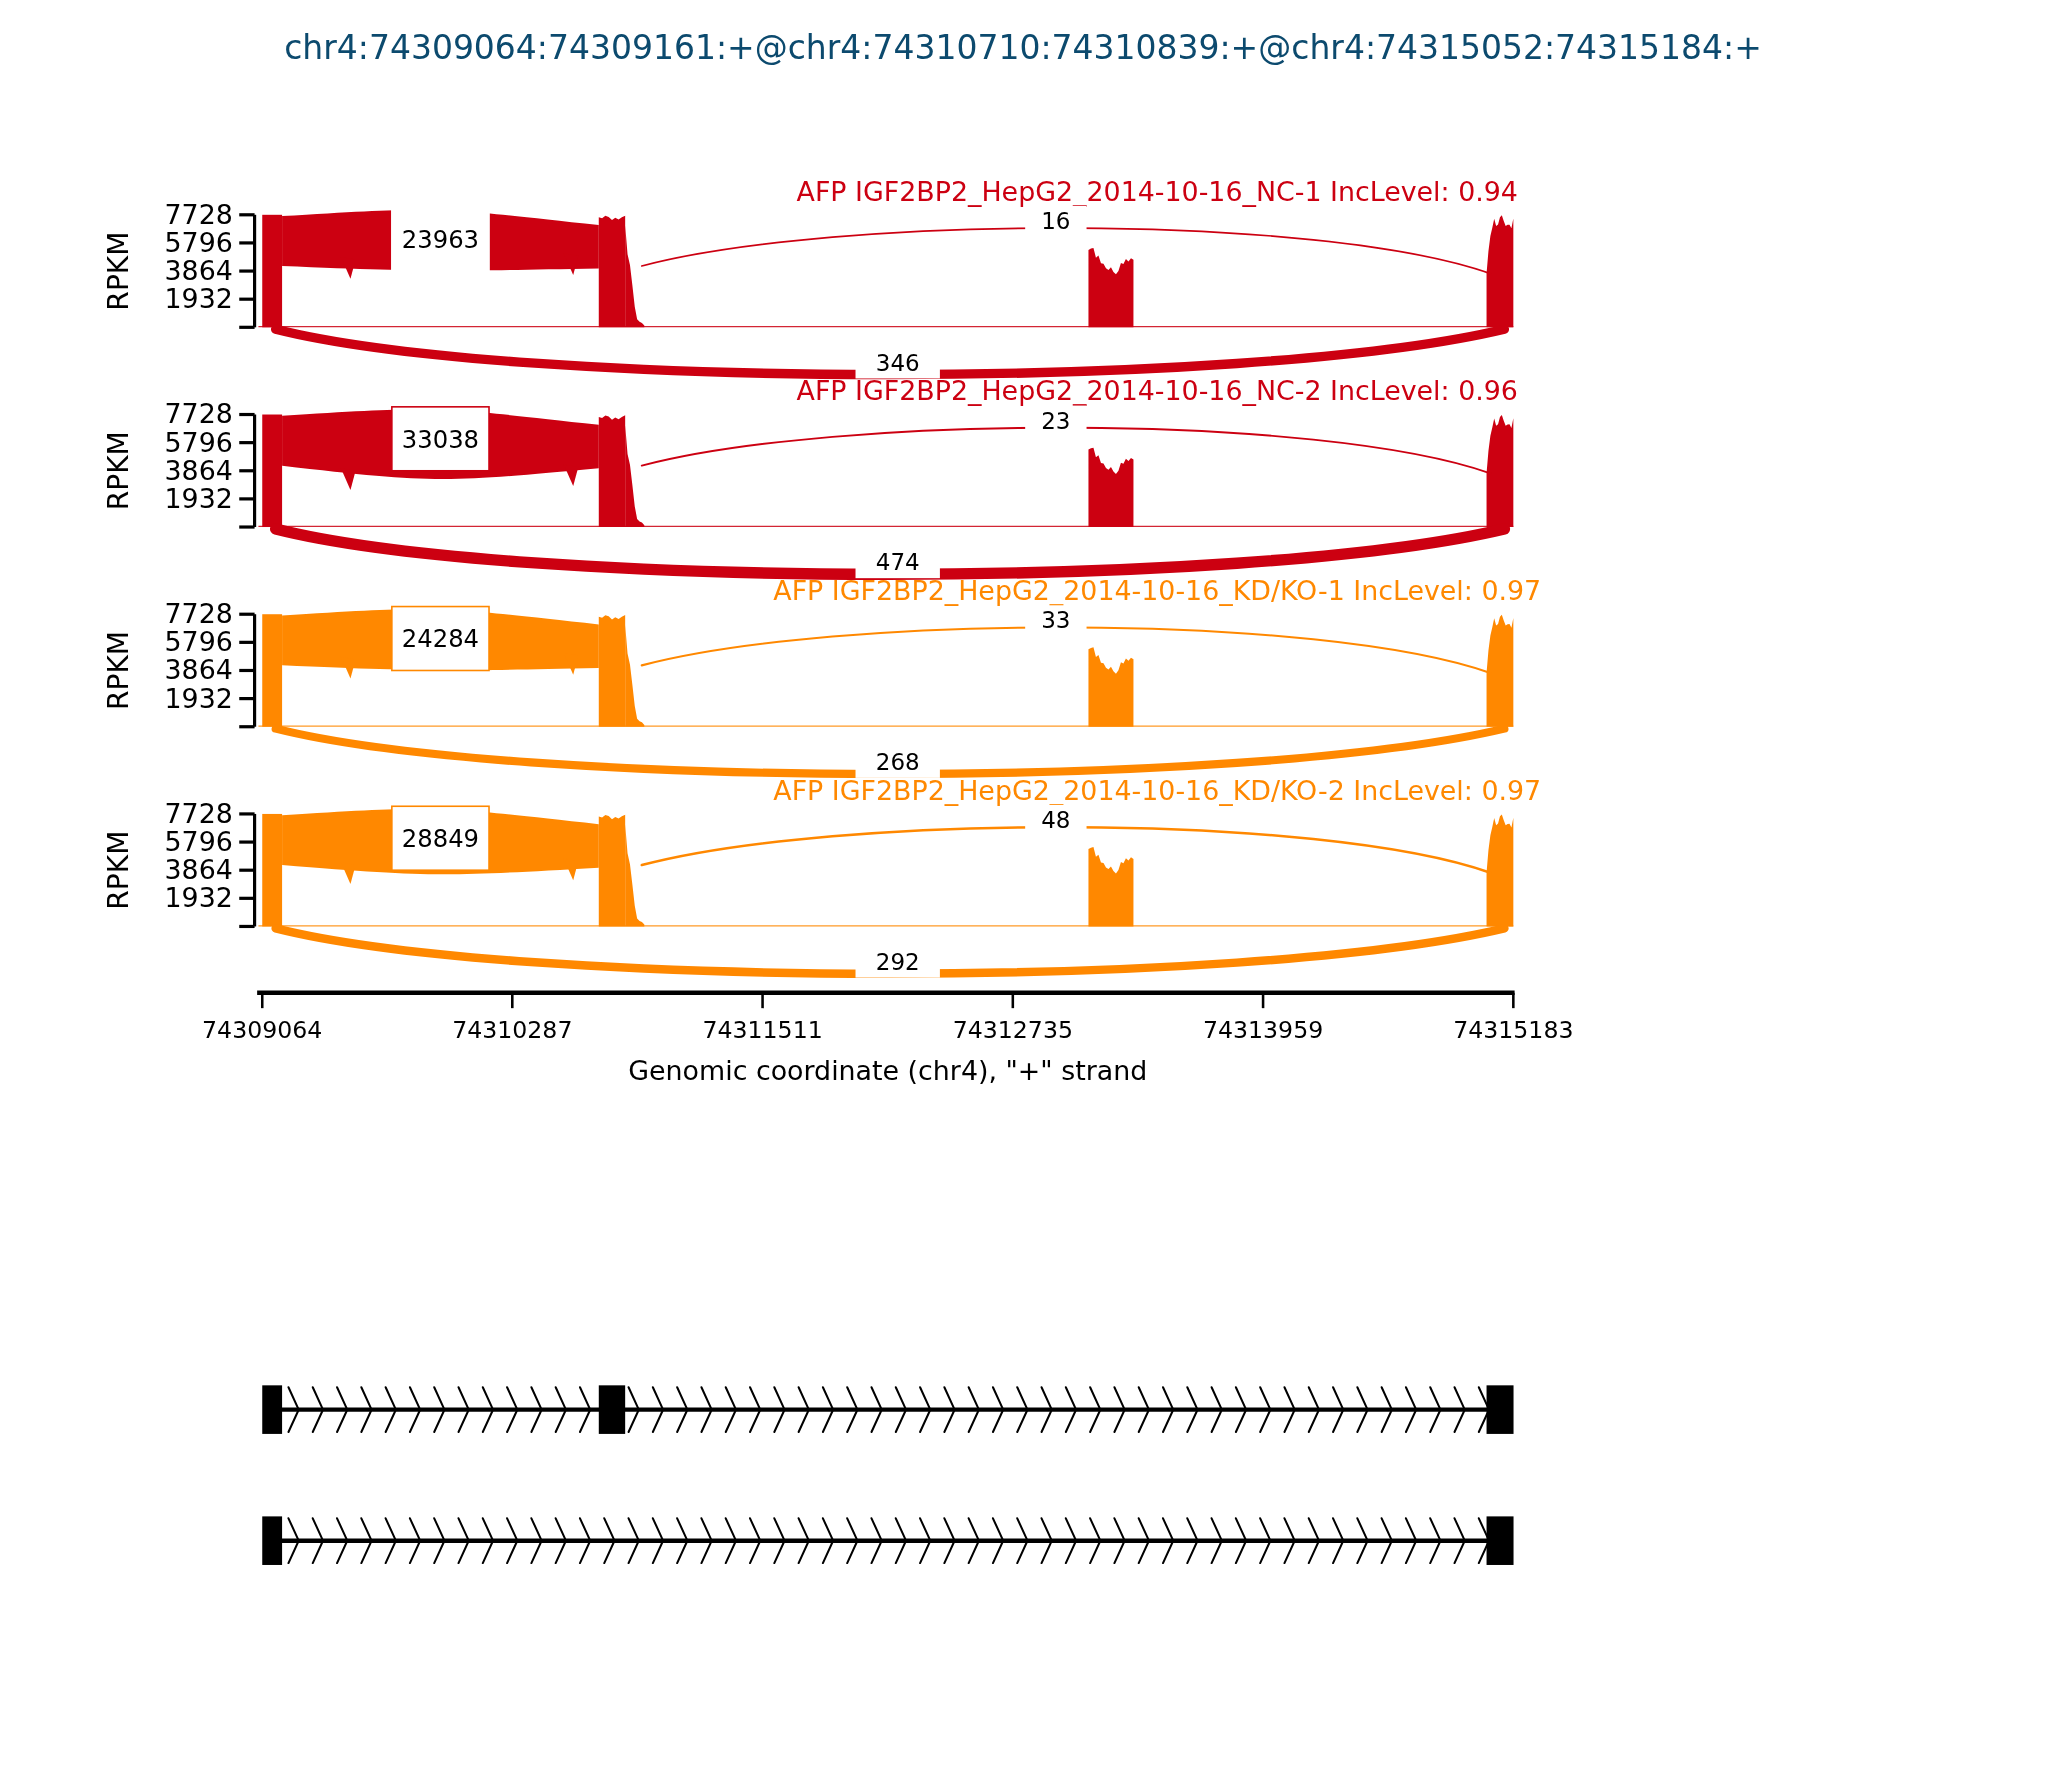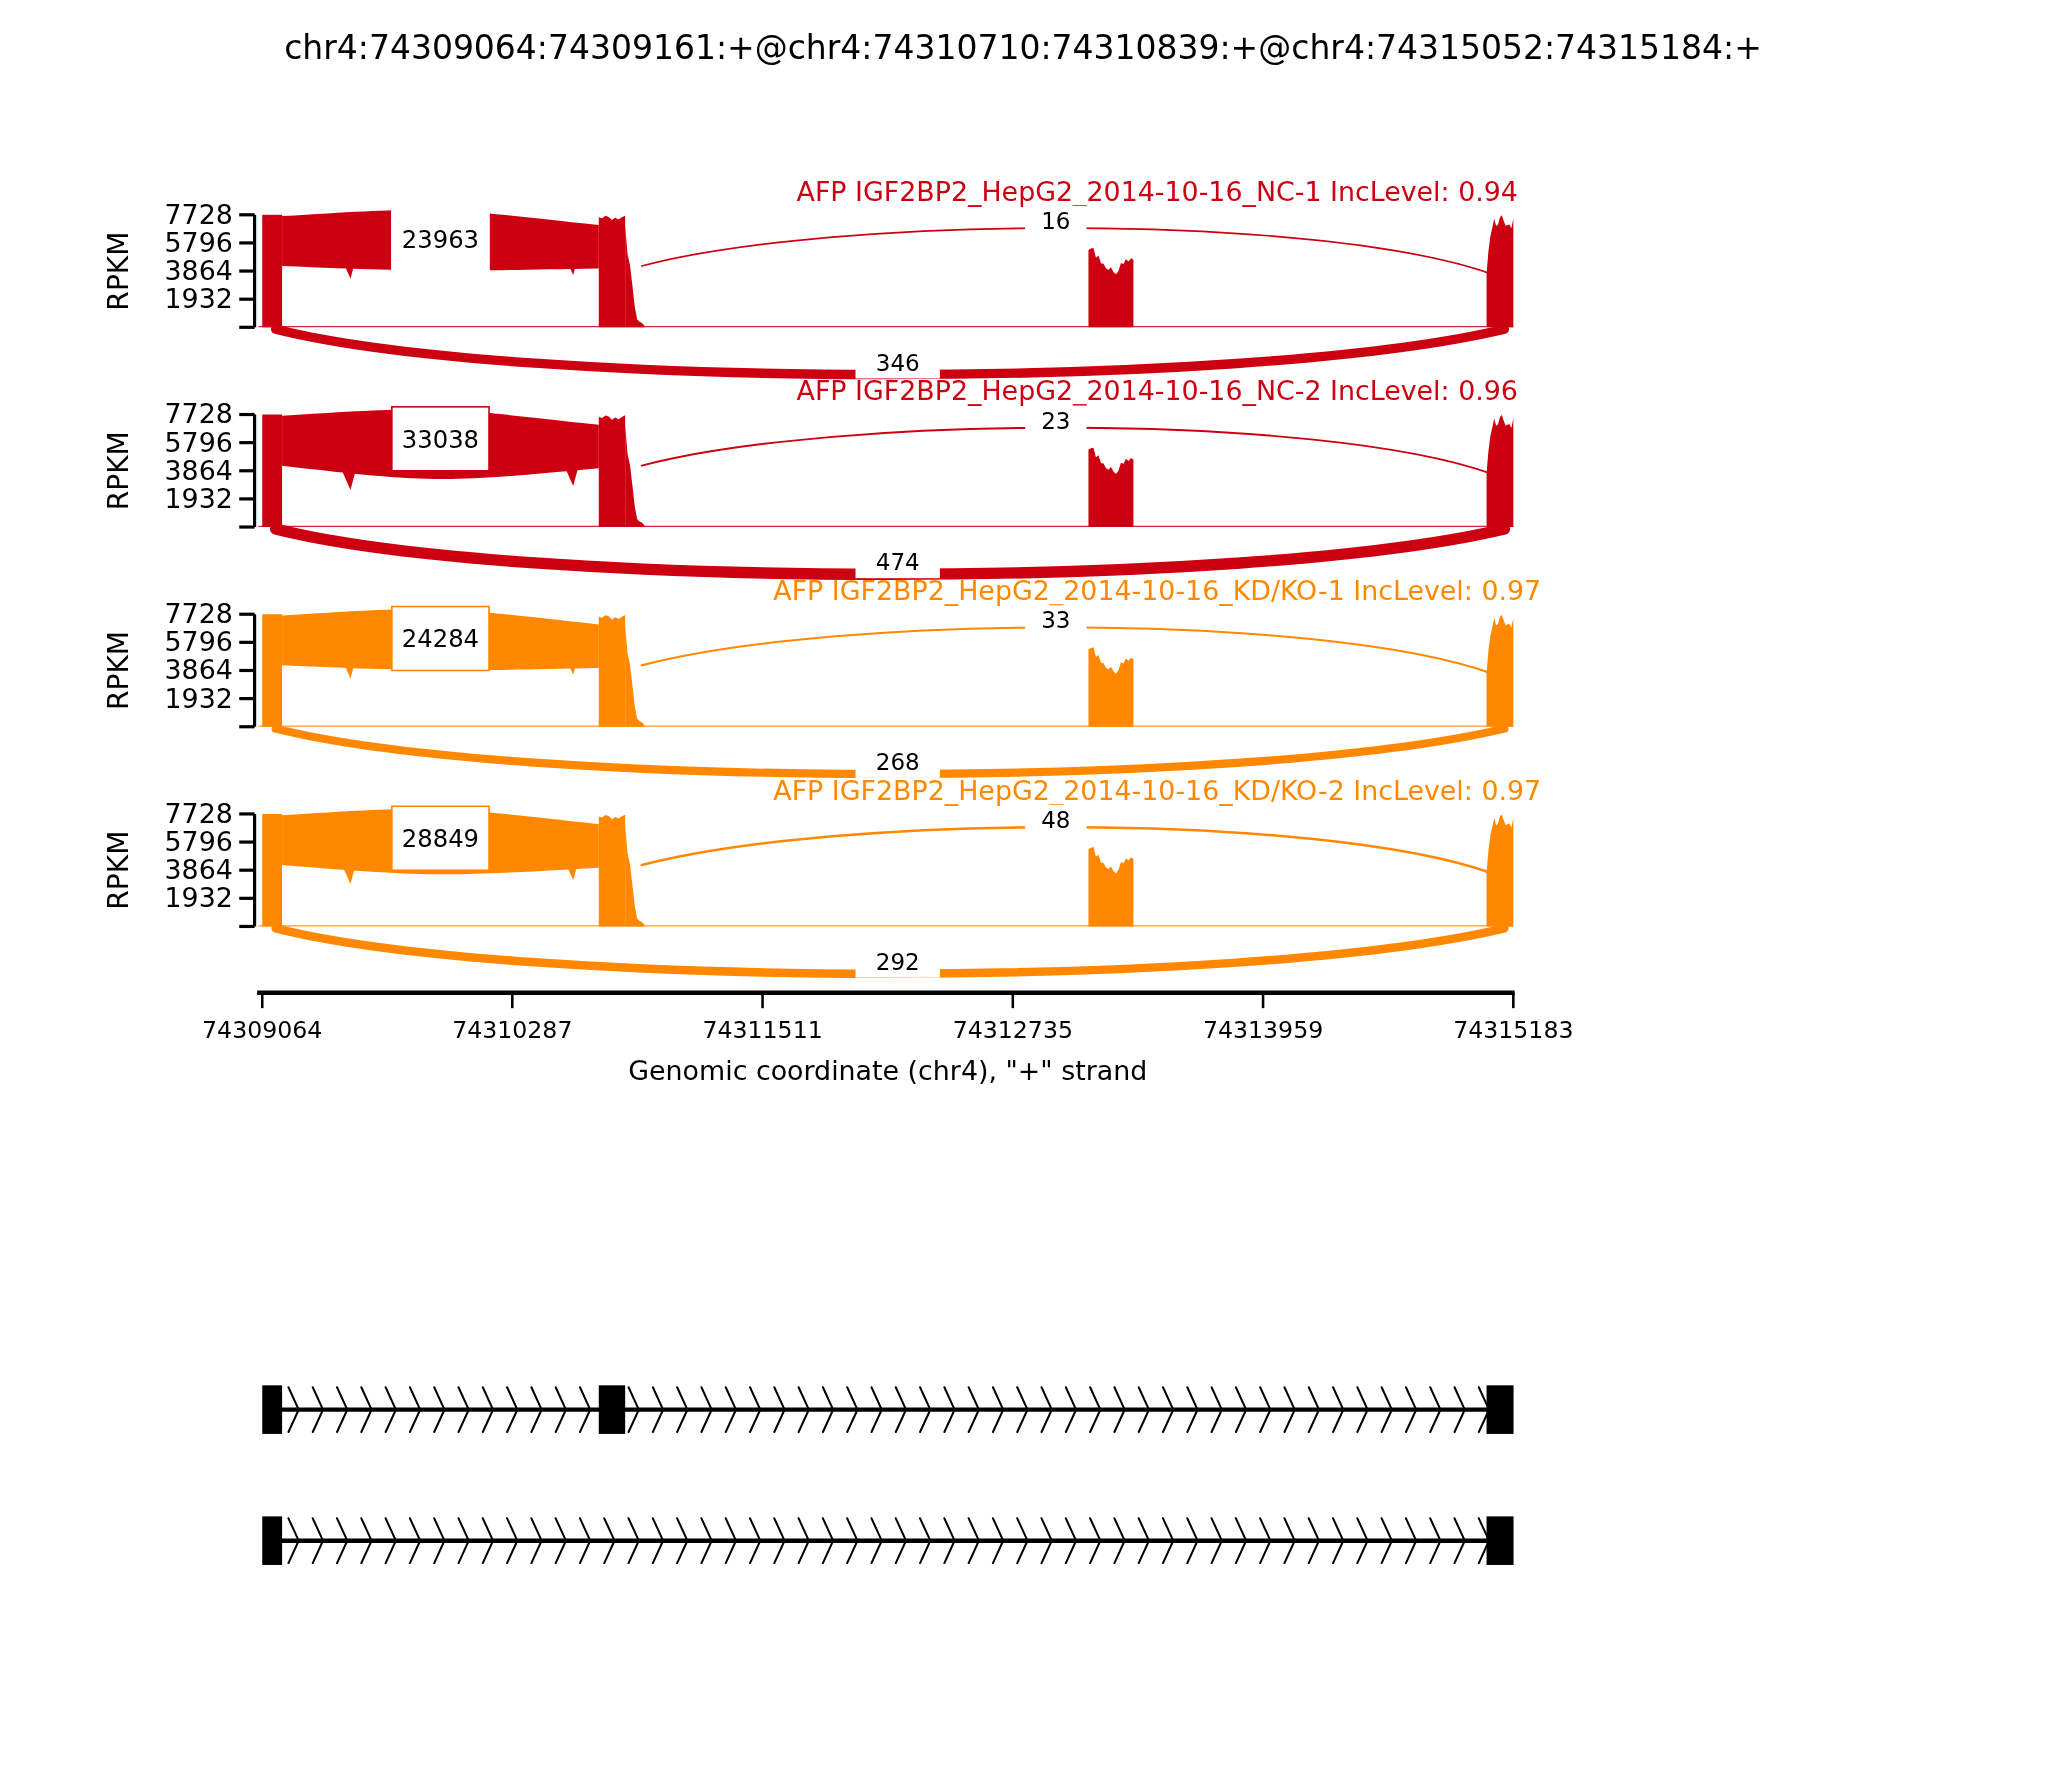--- a/index.html
+++ b/index.html
@@ -1,19 +1,19 @@
 <!DOCTYPE html>
 <html style="font-size:10.2px"><head>
 <meta charset="utf-8">
 <style>
   html,body{margin:0;padding:0;background:#ffffff;}
   .canvas{position:relative;width:2046px;height:1790px;background:#ffffff;overflow:hidden;
           font-family:"DejaVu Sans", sans-serif;}
   .fig-title{position:absolute;top:28px;left:0;width:2046px;text-align:center;
-             font-size:33px;color:#000000;white-space:nowrap;}
+             font-size:33px;color:#0c4a6e;white-space:nowrap;}
   svg text{font-family:"DejaVu Sans", sans-serif;}
   .trk-title{font-size:42px;text-anchor:middle;}
   .ytick{font-size:42px;text-anchor:end;fill:#000;}
   .ylab{font-size:44px;text-anchor:middle;fill:#000;}
   .cnt{font-size:38px;text-anchor:middle;fill:#000;}
   .arclab{font-size:36px;text-anchor:middle;fill:#000;}
   .xtick{font-size:37px;text-anchor:middle;fill:#000;}
   .xlab{font-size:42px;text-anchor:middle;fill:#000;}
 </style>
 </head>

